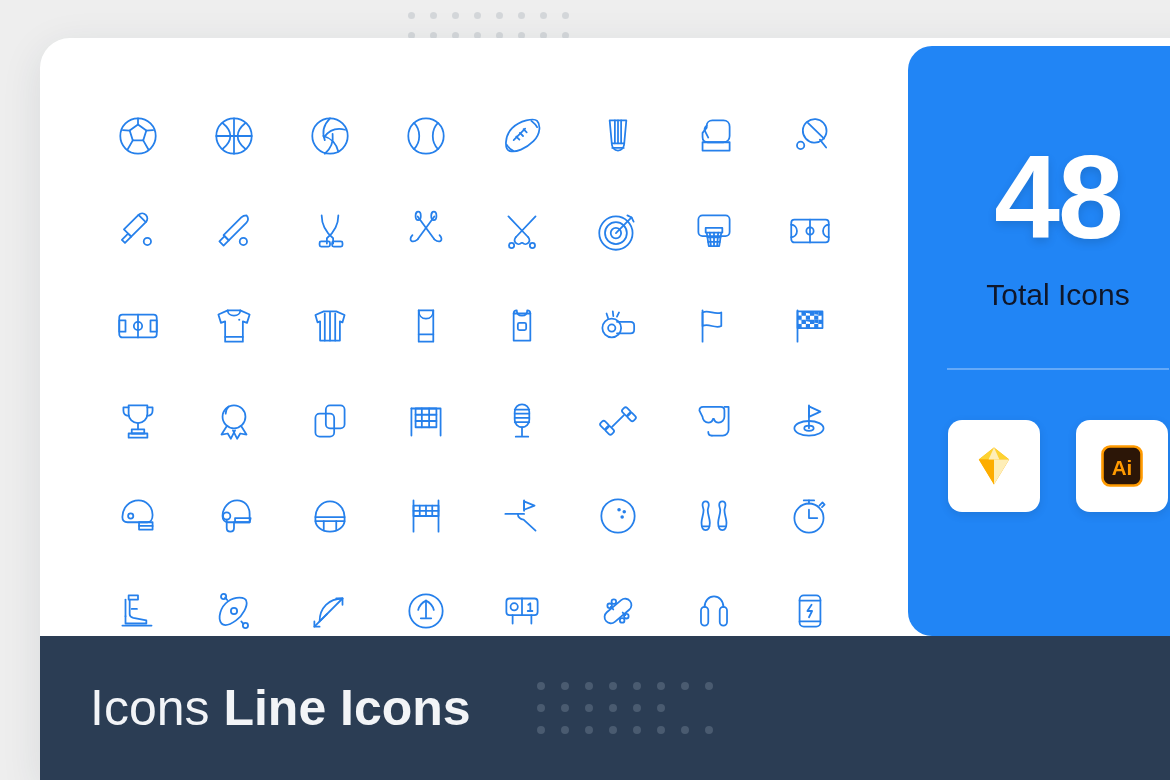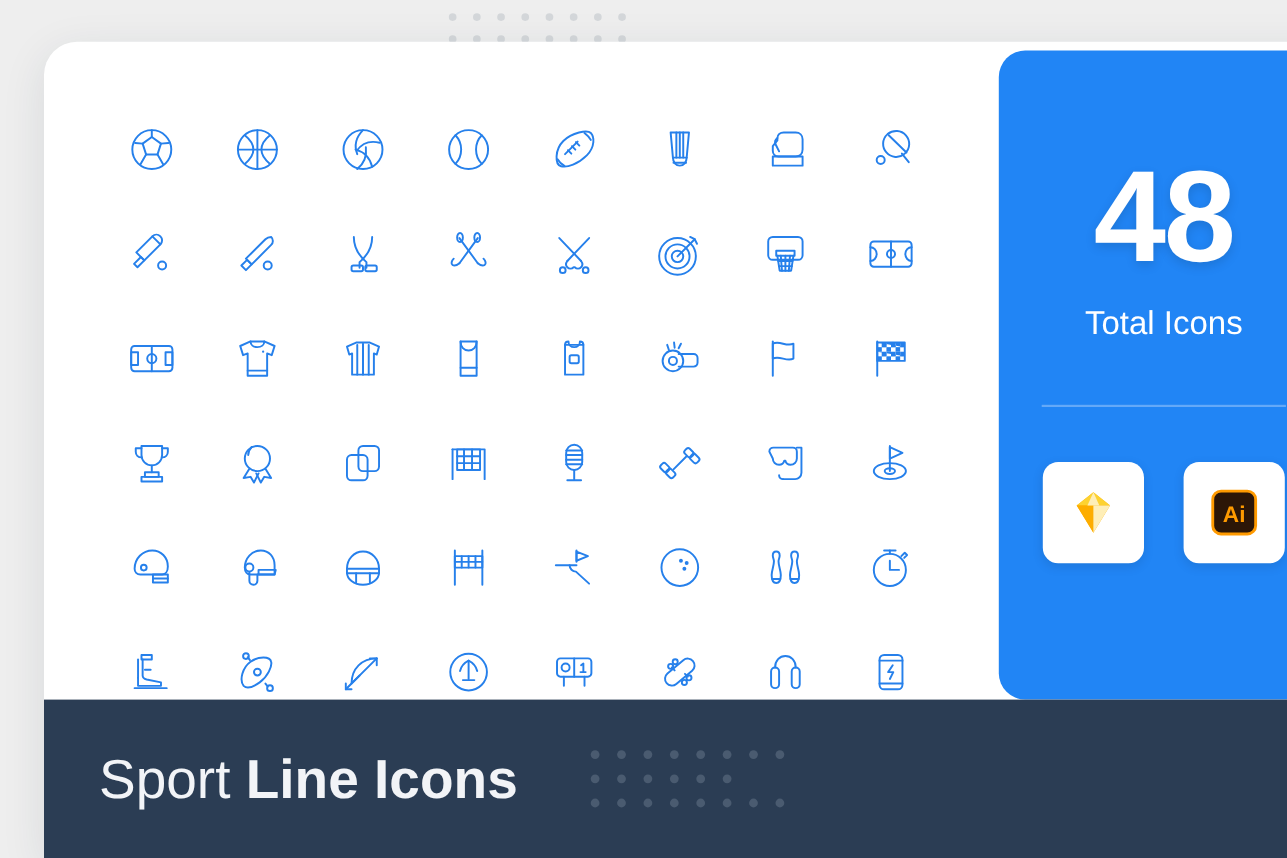--- a/index.html
+++ b/index.html
@@ -107,21 +107,21 @@
     margin-top: 92px;
     font-size: 118px;
     font-weight: bold;
     line-height: 1;
     letter-spacing: -2px;
     text-shadow: 0 4px 10px rgba(0,0,0,0.13);
   }
   .stats-label {
     margin-top: 22px;
     font-size: 30px;
-    color: #ffffff;
+    color: #0f172a;
   }
   .divider {
     width: 222px;
     height: 2px;
     background: rgba(255,255,255,0.30);
     margin-top: 56px;
   }
   .format-row {
     display: flex;
     gap: 36px;
@@ -633,21 +633,21 @@
               <text x="24" y="32" text-anchor="middle" font-family="'Liberation Sans', sans-serif" font-size="19" font-weight="bold" fill="#ff9a00" stroke="none">Ai</text>
             </svg>
           </span>
         </div>
       </div>
     </div>
 
   </div>
 
   <div class="banner">
-    <div class="banner-title"><span>Sport </span><b>Line Icons</b></div>
+    <div class="banner-title"><span>Icons </span><b>Line Icons</b></div>
     <div class="banner-dots">
         <i></i>
         <i></i>
         <i></i>
         <i></i>
         <i></i>
         <i></i>
         <i></i>
         <i></i>
         <i></i>

